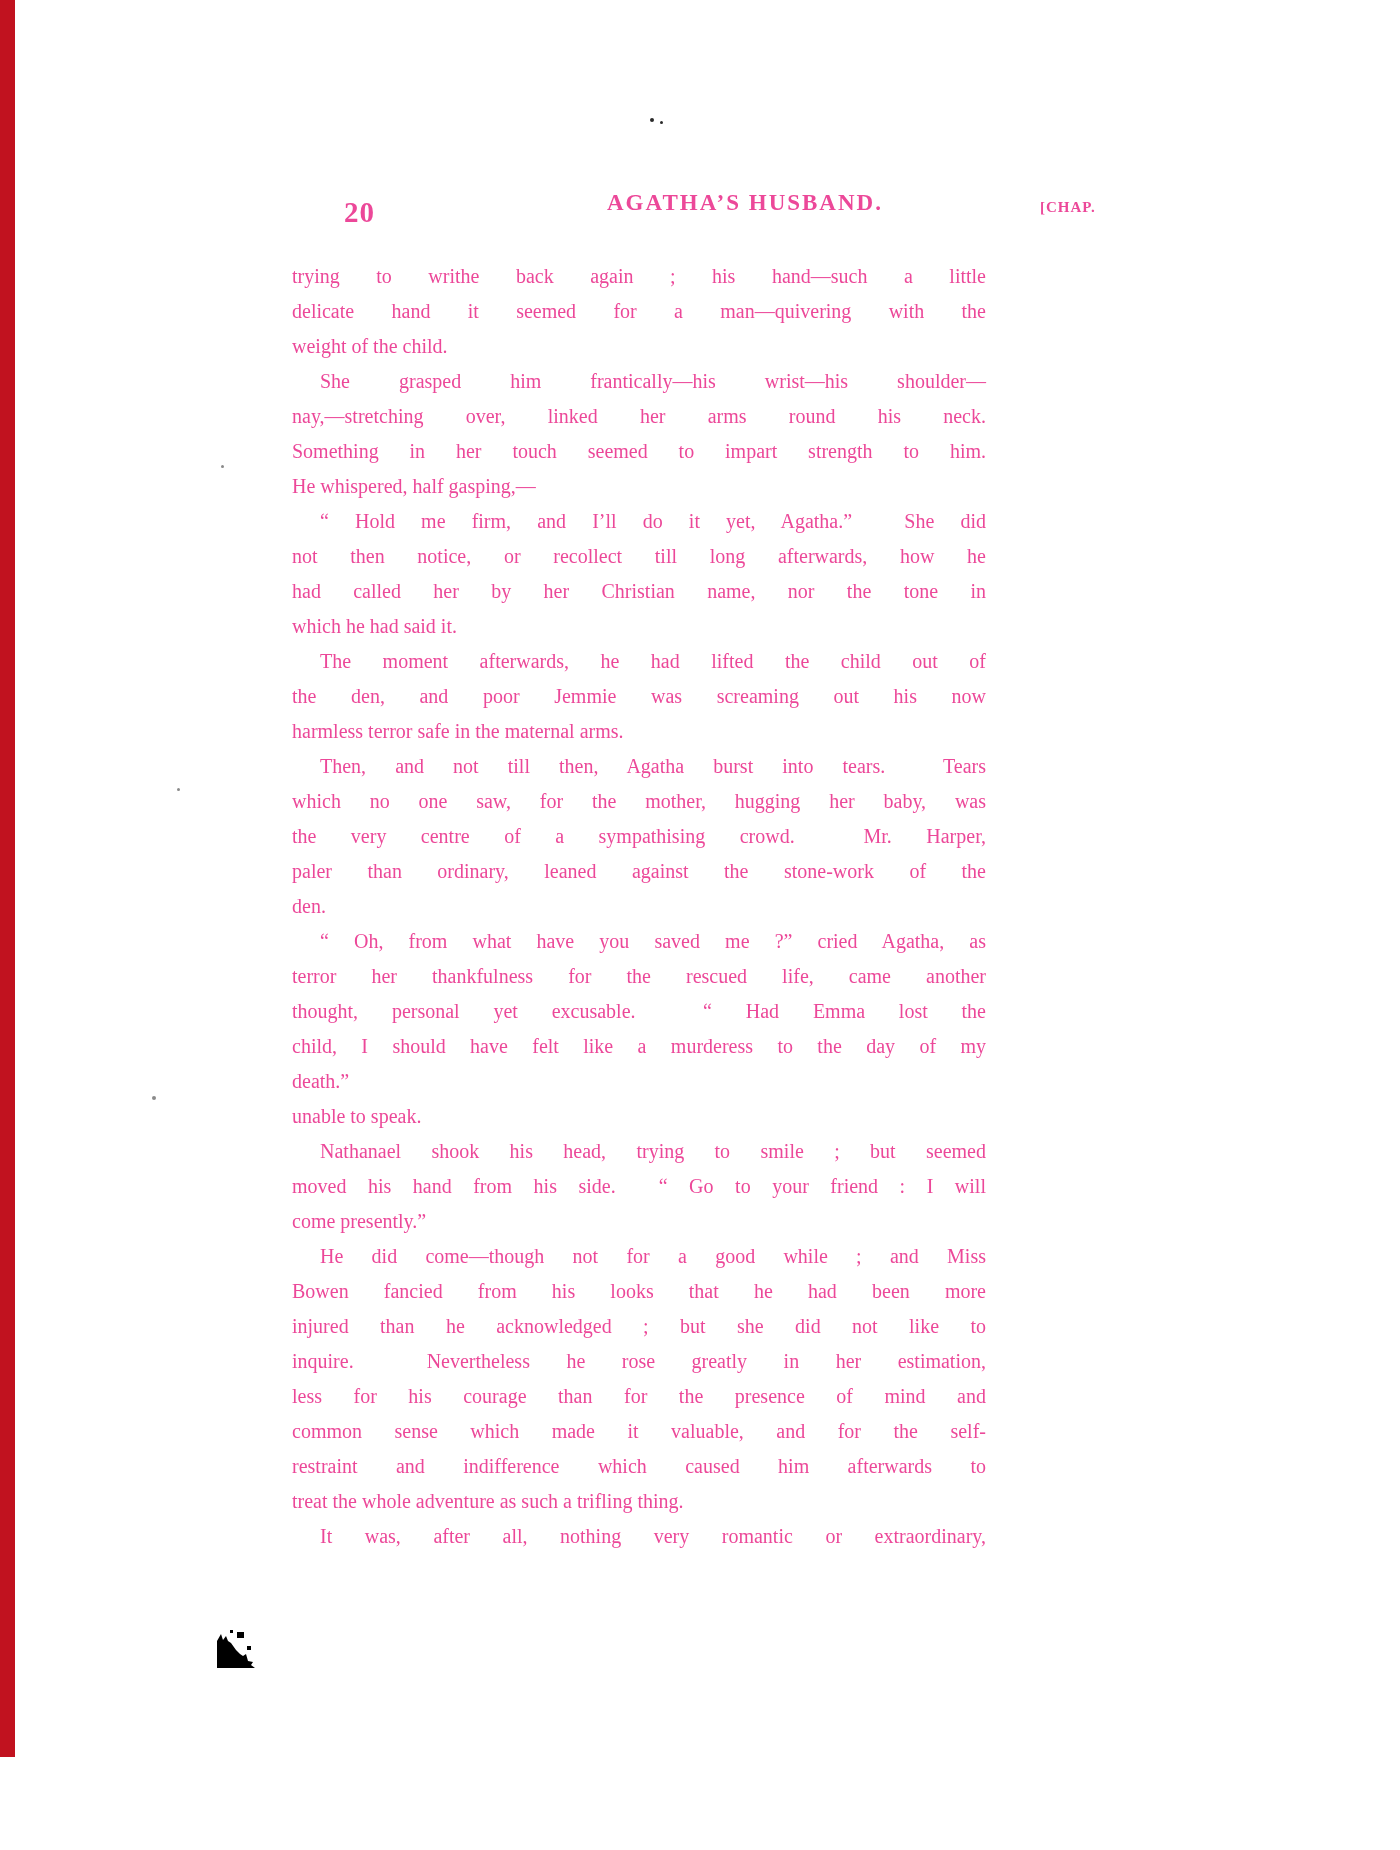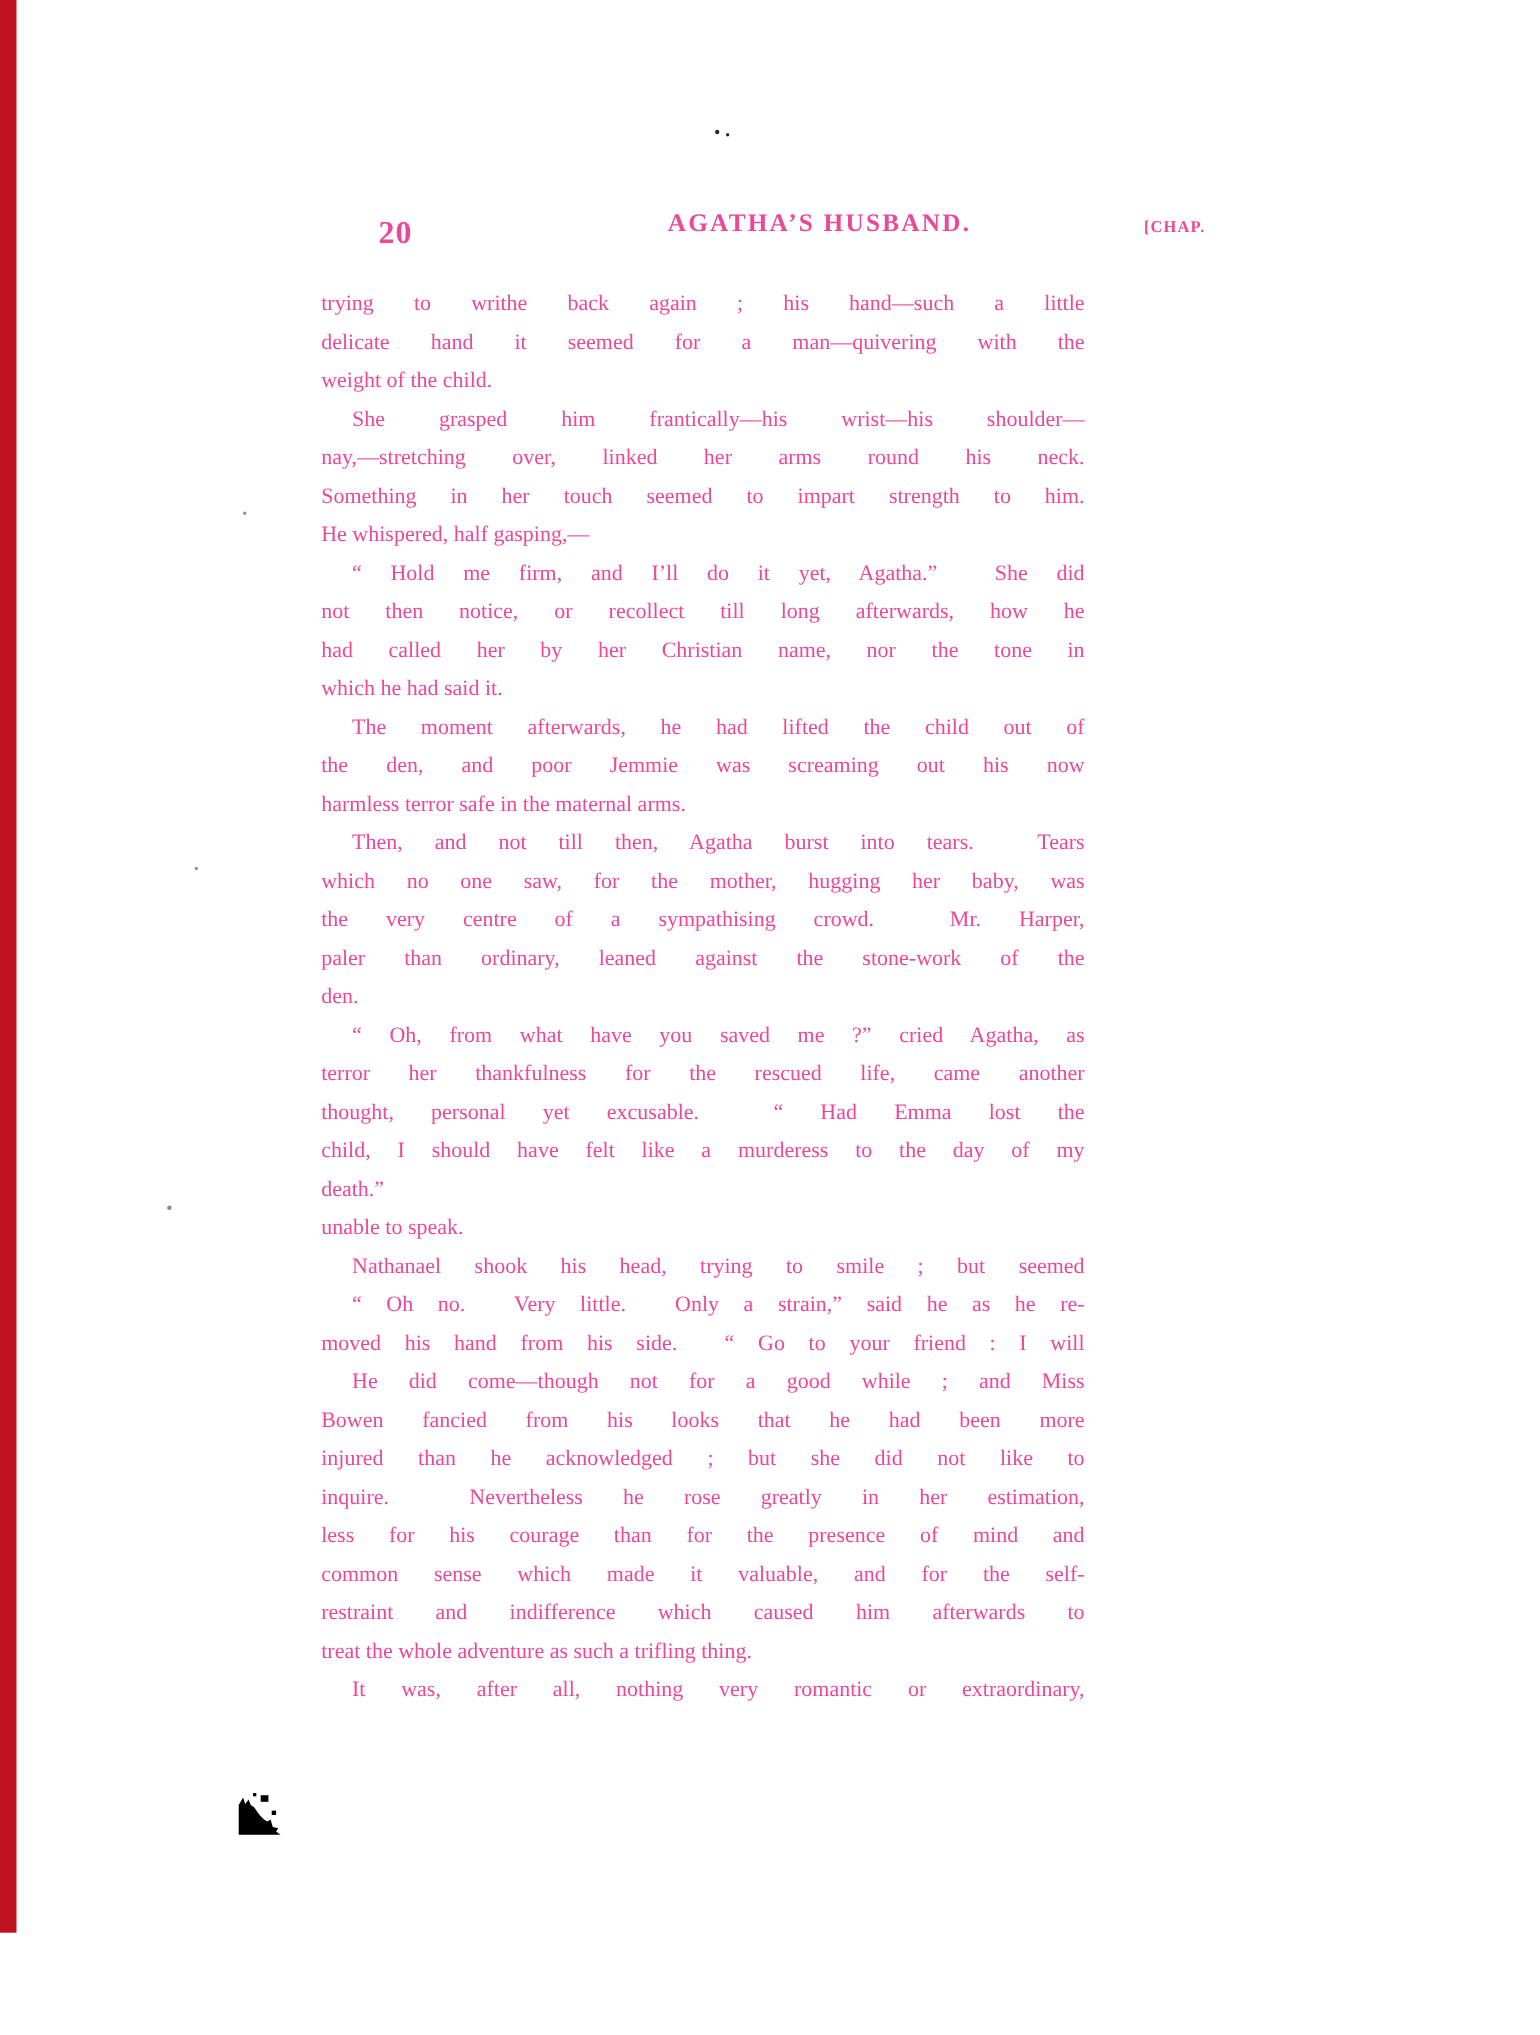--- a/index.html
+++ b/index.html
@@ -72,22 +72,22 @@
     <div class="ln">the very centre of a sympathising crowd.&nbsp; Mr. Harper,</div>
     <div class="ln">paler than ordinary, leaned against the stone-work of the</div>
     <div class="ln end">den.</div>
     <div class="ln ind">“ Oh, from what have you saved me ?” cried Agatha, as</div>
     <div class="ln">terror her thankfulness for the rescued life, came another</div>
     <div class="ln">thought, personal yet excusable.&nbsp; “ Had Emma lost the</div>
     <div class="ln">child, I should have felt like a murderess to the day of my</div>
     <div class="ln end">death.”</div>
     <div class="ln end">unable to speak.</div>
     <div class="ln ind">Nathanael shook his head, trying to smile ; but seemed</div>
-    <div class="ln ind">“ Oh no.&nbsp; Very little.&nbsp; Only a strain,” said he as he re-</div>
     <div class="ln">moved his hand from his side.&nbsp; “ Go to your friend : I will</div>
+    <div class="ln end">come presently.”</div>
     <div class="ln ind">He did come—though not for a good while ; and Miss</div>
     <div class="ln">Bowen fancied from his looks that he had been more</div>
     <div class="ln">injured than he acknowledged ; but she did not like to</div>
     <div class="ln">inquire.&nbsp; Nevertheless he rose greatly in her estimation,</div>
     <div class="ln">less for his courage than for the presence of mind and</div>
     <div class="ln">common sense which made it valuable, and for the self-</div>
     <div class="ln">restraint and indifference which caused him afterwards to</div>
     <div class="ln end">treat the whole adventure as such a trifling thing.</div>
     <div class="ln ind">It was, after all, nothing very romantic or extraordinary,</div>
   </div>

